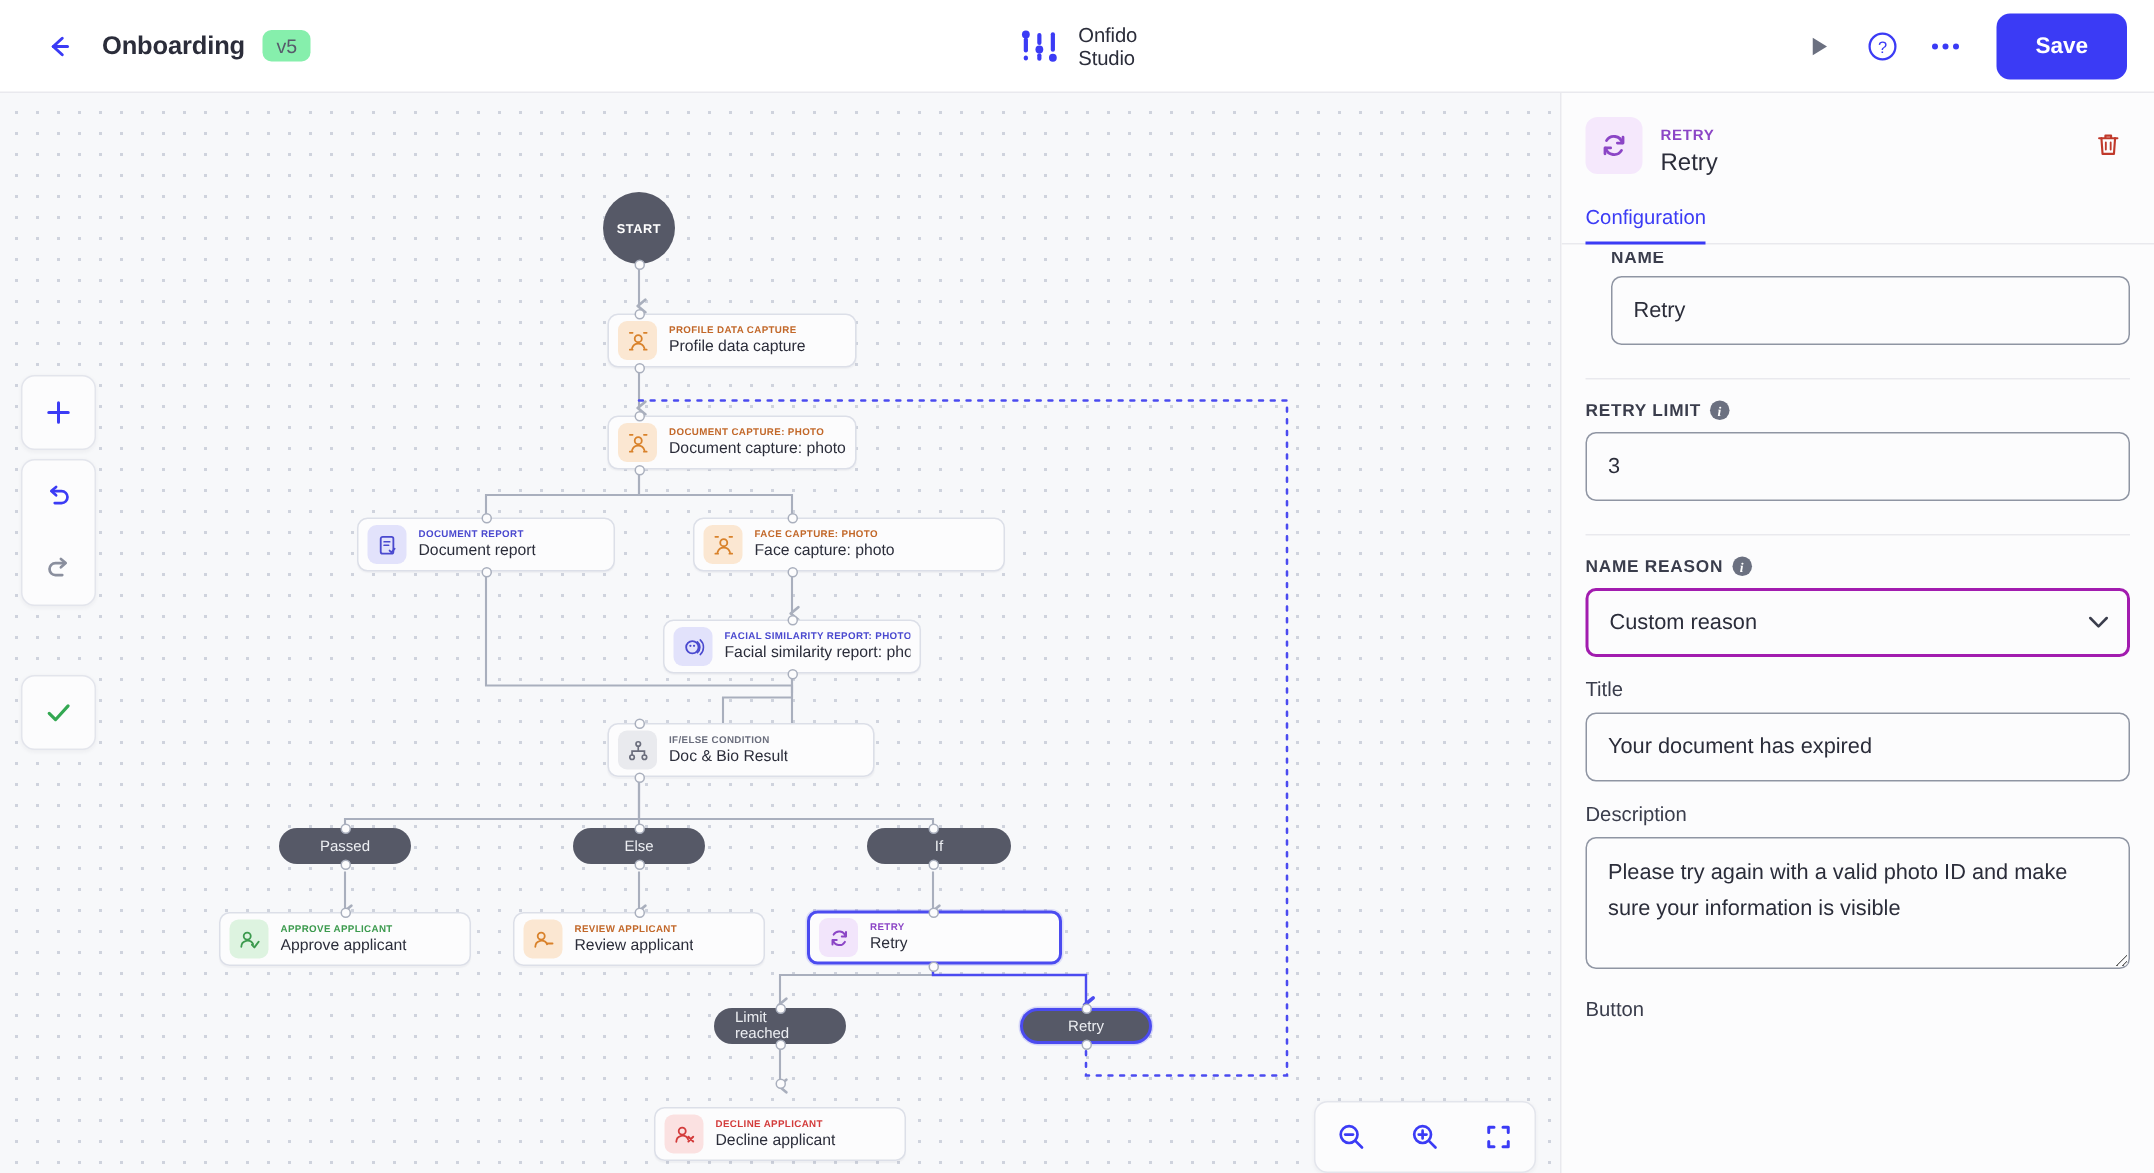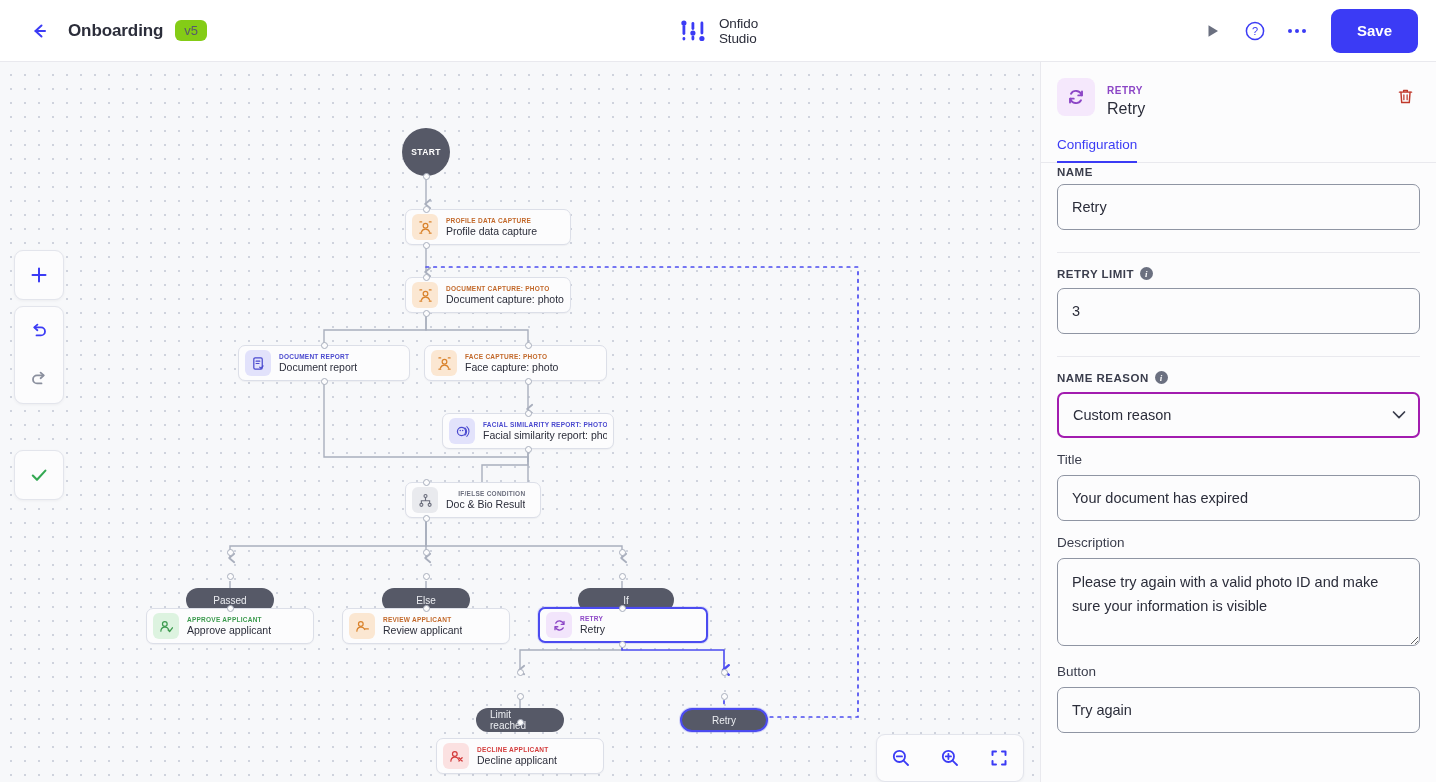--- a/index.html
+++ b/index.html
@@ -17,21 +17,21 @@
     display: flex; align-items: center; z-index: 40;
   }
   .back-btn {
     width: 34px; height: 34px; margin-left: 22px;
     display: flex; align-items: center; justify-content: center;
     cursor: pointer; border-radius: 6px;
   }
   .title-wrap { display: flex; align-items: center; margin-left: 12px; gap: 12px; }
   .doc-title { font-size: 17px; font-weight: bold; color: #2b2d3a; letter-spacing: -0.1px; }
   .version-chip {
-    background: #84cc16; color: #575a6b; font-size: 13px;
+    background: #86efac; color: #575a6b; font-size: 13px;
     padding: 4px 9px; border-radius: 6px; line-height: 1;
   }
   .brand {
     position: absolute; left: 50%; transform: translateX(-50%);
     display: flex; align-items: center; gap: 11px;
   }
   .brand-mark { display: block; }
   .brand-text { font-size: 13.5px; color: #2b2d3a; line-height: 15px; letter-spacing: -0.1px; }
   .topbar-right {
     margin-left: auto; display: flex; align-items: center; gap: 6px;
@@ -97,21 +97,21 @@
   .start-node {
     position: absolute; width: 48px; height: 48px; border-radius: 50%;
     background: #565967; color: #fff; font-size: 8.5px; font-weight: bold;
     letter-spacing: .4px; display: flex; align-items: center;
     justify-content: center; cursor: pointer;
   }
   
   .pill {
     position: absolute; height: 24px; border-radius: 13px; background: #565967;
     color: #eceef2; font-size: 10px; display: flex; align-items: center;
-    justify-content: center; cursor: pointer; padding: 0 14px; margin-top: 36px;
+    justify-content: center; cursor: pointer; padding: 0 14px;
   }
   .pill.selected { border: 2px solid #4b4bf0; box-shadow: 0 0 0 1px rgba(75,75,240,.2); }
 
   
   .port {
     position: absolute; width: 7px; height: 7px; border-radius: 50%;
     background: #fcfcfd; border: 1.3px solid #a9afbd; z-index: 5;
   }
 
   
@@ -349,21 +349,21 @@
             </svg>
         </span>
         <span class="node-txt">
           <span class="node-kicker">DOCUMENT REPORT</span>
           <span class="node-label">Document report</span>
         </span>
       </div>
       <div class="port" style="left:320.5px; top:279.5px;"></div>
       <div class="port" style="left:320.5px; top:315.5px;"></div>
 
-      <div class="node pal-orange" style="left:424px; top:283px; width:183px;">
+      <div class="node pal-orange" style="left:462px; top:283px; width:208px;">
         <span class="node-ico">
           <svg width="15" height="15" viewBox="0 0 16 16">
               <circle cx="8" cy="6.2" r="2.5" fill="none" stroke="#d9822b" stroke-width="1.3"></circle>
               <path d="M3.6 13 a4.6 4.6 0 0 1 8.8 0" fill="none" stroke="#d9822b" stroke-width="1.3" stroke-linecap="round"></path>
               <path d="M2 2h2M12 2h2M2 14h2M12 14h2" stroke="#d9822b" stroke-width="1.2" stroke-linecap="round"></path>
             </svg>
         </span>
         <span class="node-txt">
           <span class="node-kicker">FACE CAPTURE: PHOTO</span>
           <span class="node-label">Face capture: photo</span>
@@ -383,21 +383,21 @@
             </svg>
         </span>
         <span class="node-txt">
           <span class="node-kicker">FACIAL SIMILARITY REPORT: PHOTO</span>
           <span class="node-label">Facial similarity report: photo</span>
         </span>
       </div>
       <div class="port" style="left:524.5px; top:347.5px;"></div>
       <div class="port" style="left:524.5px; top:383.5px;"></div>
 
-      <div class="node pal-gray" style="left:405px; top:420px; width:136px;text-align:right;">
+      <div class="node pal-gray" style="left:405px; top:420px; width:178px;">
         <span class="node-ico">
           <svg width="15" height="15" viewBox="0 0 16 16">
               <circle cx="8" cy="3.2" r="1.6" fill="none" stroke="#6b6e7d" stroke-width="1.2"></circle>
               <circle cx="3.6" cy="12.6" r="1.6" fill="none" stroke="#6b6e7d" stroke-width="1.2"></circle>
               <circle cx="12.4" cy="12.6" r="1.6" fill="none" stroke="#6b6e7d" stroke-width="1.2"></circle>
               <path d="M8 4.8v3.4M3.6 11v-2.8h8.8V11" fill="none" stroke="#6b6e7d" stroke-width="1.2" stroke-linecap="round"></path>
             </svg>
         </span>
         <span class="node-txt">
           <span class="node-kicker">IF/ELSE CONDITION</span>
@@ -574,21 +574,21 @@
         </svg>
       </span>
     </div>
 
     <div class="tabs">
       <span class="tab">Configuration</span>
     </div>
 
     <div class="panel-body">
       <div style="height:2px"></div>
-      <div class="field" style="padding-top:0;">
+      <div class="field" style="padding-top:0;margin-left:17px;">
         <div class="flabel-caps" style="height:8px; overflow:hidden; margin-top:-2px;">NAME</div>
         <input class="inp" value="Retry" style="">
       </div>
 
       <div class="divider"></div>
 
       <div class="field">
         <div class="flabel-caps">
           <span>RETRY LIMIT</span>
           <span class="info-ico">i</span>
@@ -618,19 +618,18 @@
         <input class="inp" value="Your document has expired" style="">
       </div>
 
       <div class="field">
         <div class="flabel">Description</div>
         <textarea class="txta" style="">Please try again with a valid photo ID and make sure your information is visible</textarea>
       </div>
 
       <div class="field">
         <div class="flabel">Button</div>
-        <input class="inp" value="Try again" style="">
       </div>
       <div style="height:24px"></div>
     </div>
   </div>
 
 </div>
 
 </body></html>

